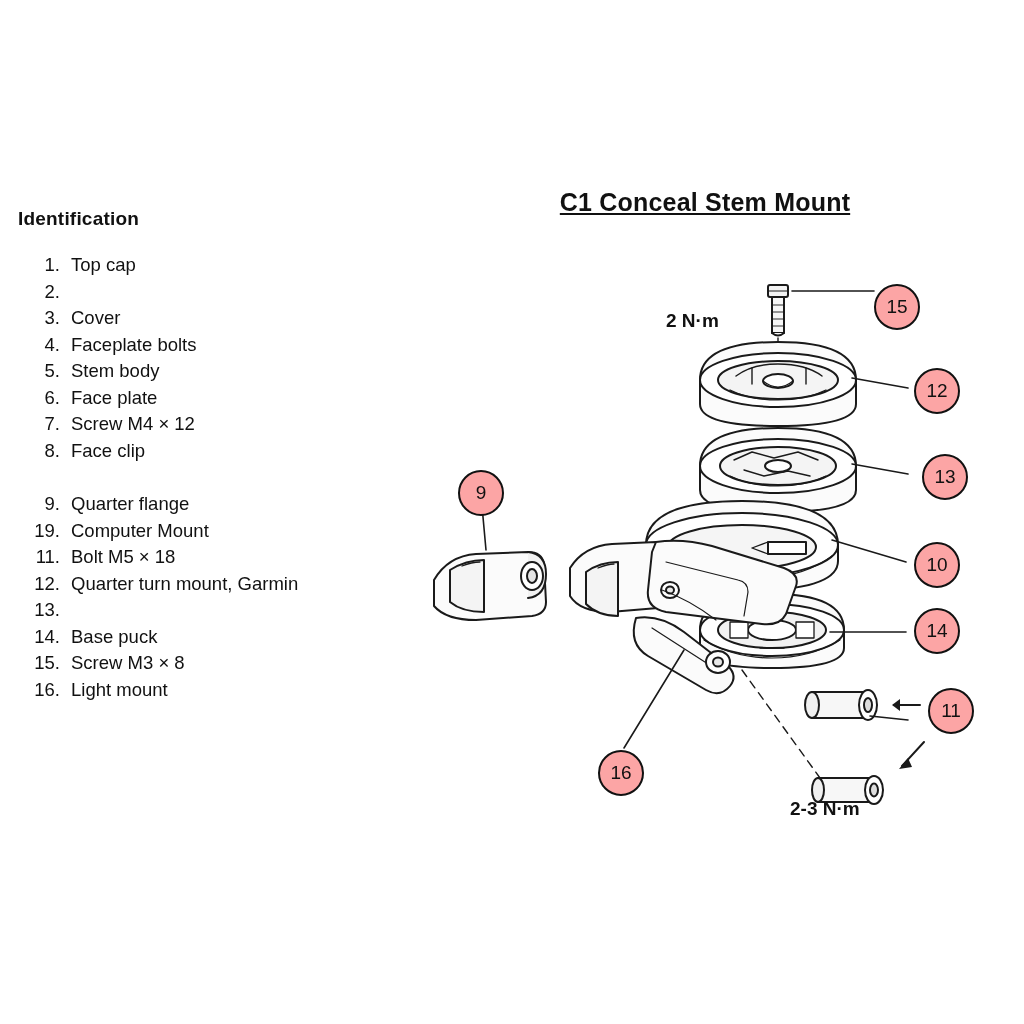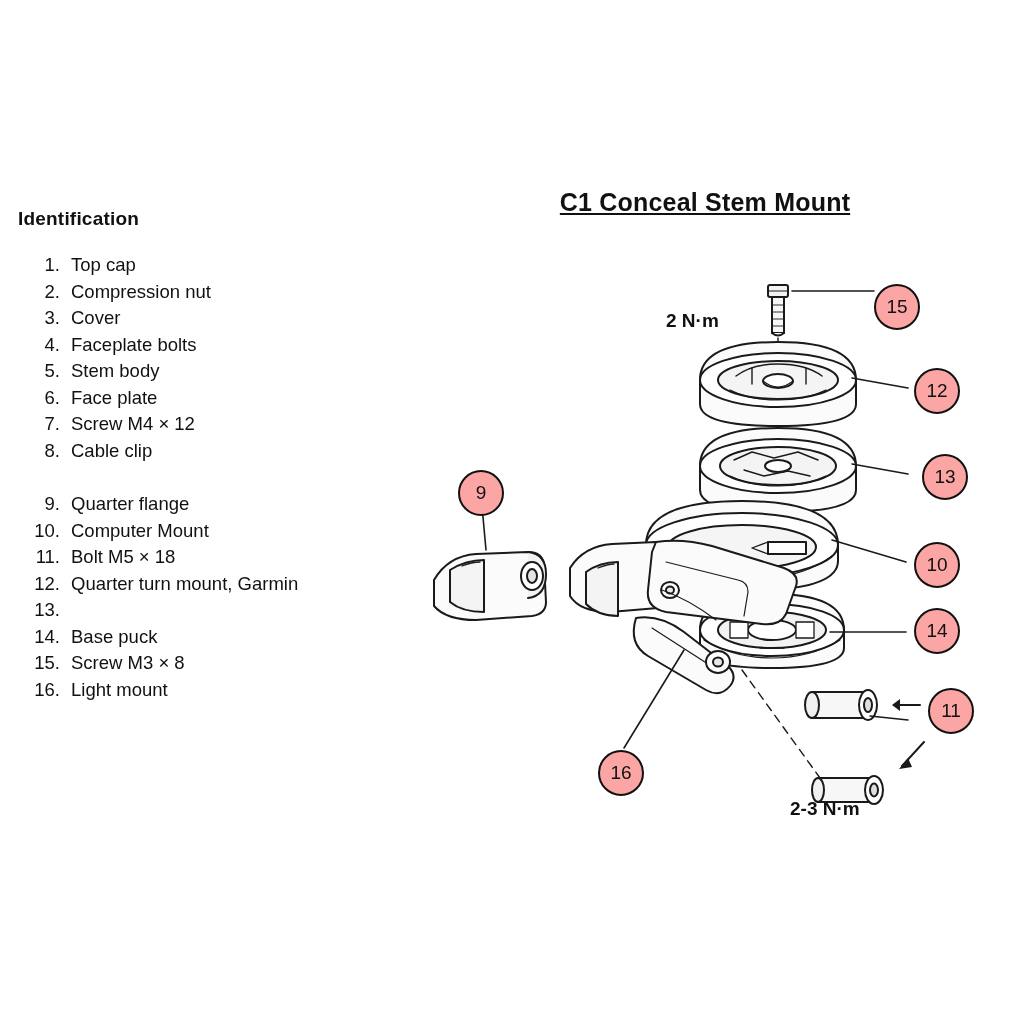--- a/index.html
+++ b/index.html
@@ -113,21 +113,20 @@
 
   <div class="ident-block">
     <div class="ident-title">Identification</div>
     <ul class="ident-list">
       <li class="ident-item">
         <span class="ident-num">1.</span>
         <span class="ident-label">Top cap</span>
       </li>
       <li class="ident-item">
         <span class="ident-num">2.</span>
-        <span class="ident-label">Compression nut</span>
       </li>
       <li class="ident-item">
         <span class="ident-num">3.</span>
         <span class="ident-label">Cover</span>
       </li>
       <li class="ident-item">
         <span class="ident-num">4.</span>
         <span class="ident-label">Faceplate bolts</span>
       </li>
       <li class="ident-item">
@@ -137,29 +136,29 @@
       <li class="ident-item">
         <span class="ident-num">6.</span>
         <span class="ident-label">Face plate</span>
       </li>
       <li class="ident-item">
         <span class="ident-num">7.</span>
         <span class="ident-label">Screw M4 × 12</span>
       </li>
       <li class="ident-item">
         <span class="ident-num">8.</span>
-        <span class="ident-label">Cable clip</span>
+        <span class="ident-label">Face clip</span>
       </li>
       <li class="ident-gap"></li>
       <li class="ident-item">
         <span class="ident-num">9.</span>
         <span class="ident-label">Quarter flange</span>
       </li>
       <li class="ident-item">
-        <span class="ident-num">10.</span>
+        <span class="ident-num">19.</span>
         <span class="ident-label">Computer Mount</span>
       </li>
       <li class="ident-item">
         <span class="ident-num">11.</span>
         <span class="ident-label">Bolt M5 × 18</span>
       </li>
       <li class="ident-item">
         <span class="ident-num">12.</span>
         <span class="ident-label">Quarter turn mount, Garmin</span>
       </li>

